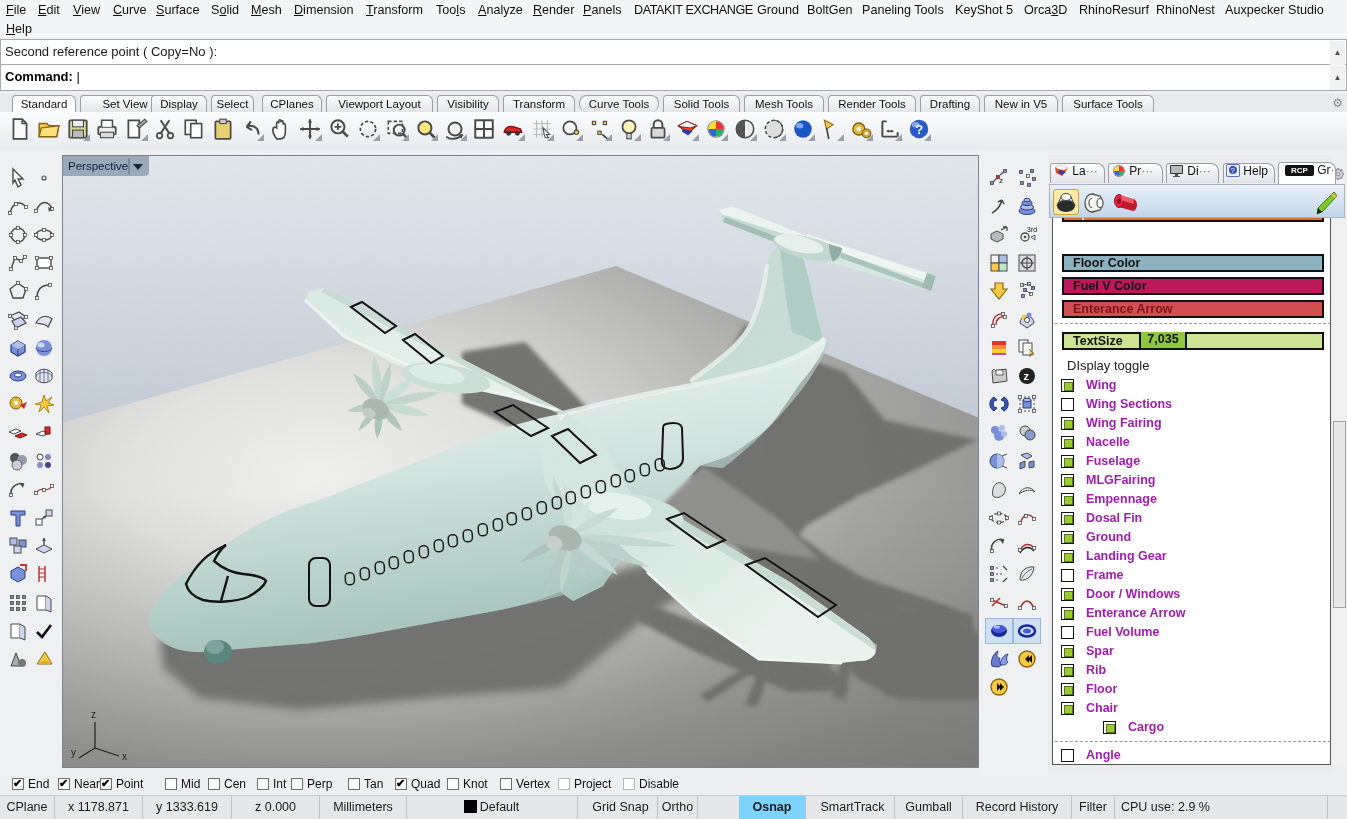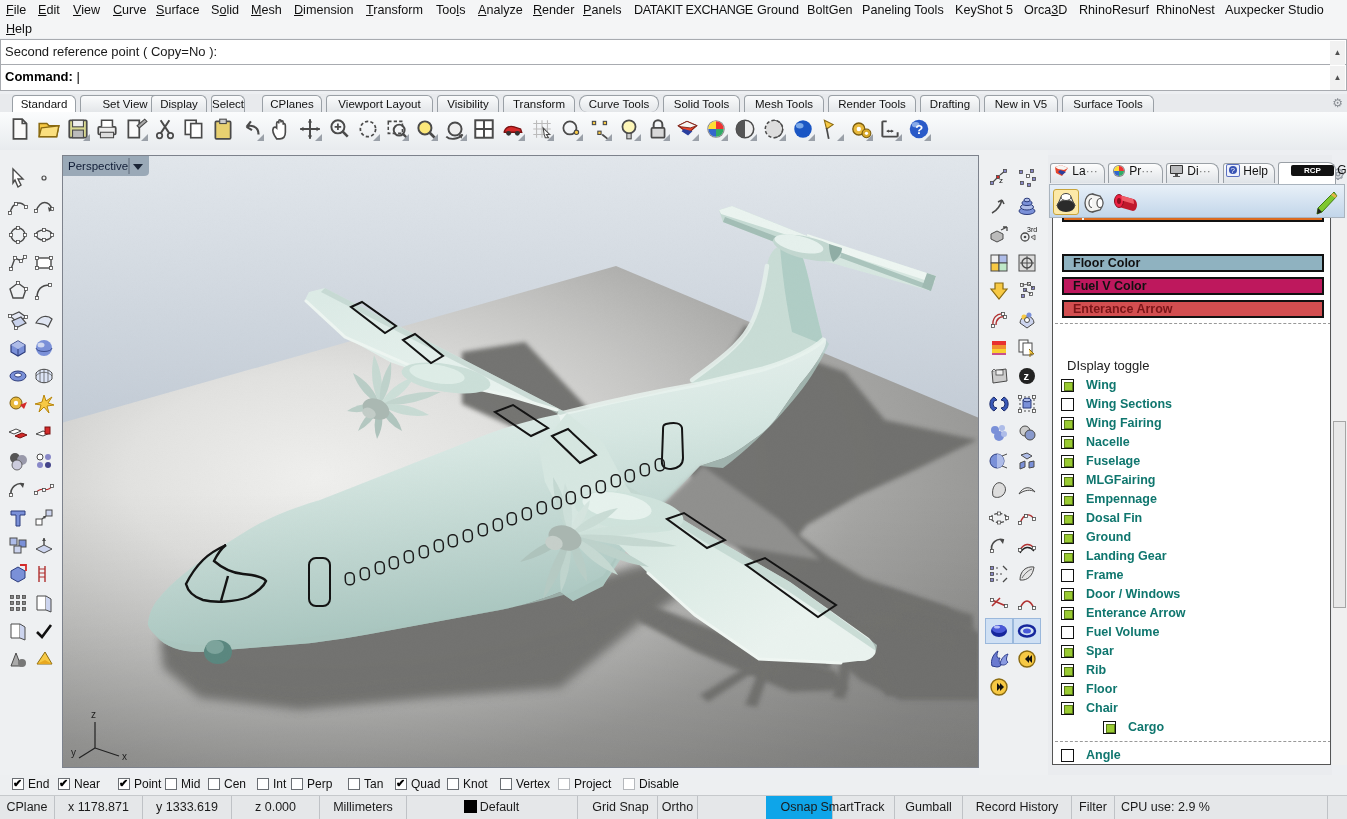--- a/index.html
+++ b/index.html
@@ -38,21 +38,21 @@
 #rpanel { left:1048px; top:155px; width:284px; height:625px; background:#eaecef; }
 
 
 
 #rpanel { font-family:"Liberation Sans", sans-serif; }
 .ptab { position:absolute; top:8px; height:20px; background:linear-gradient(#fdfdfd,#dfe3e7); border:1px solid #9aa0a6; border-bottom:none; border-radius:3px 8px 0 0; font-size:12px; color:#111; }
 .ptab.active { background:#fff; height:22px; top:7px; z-index:2; }
 .picons { position:absolute; left:1px; top:29px; width:296px; height:34px; background:linear-gradient(#e8f0f8,#c2d6ea); border:1px solid #aab4be; z-index:2; }
 .pcontent { position:absolute; left:4px; top:57px; width:279px; height:553px; background:#fff; border:1px solid #555; border-top:none; overflow:hidden; }
 .cbar { position:absolute; left:9px; width:262px; height:18px; border:2px solid #111; font-size:12.5px; font-weight:bold; line-height:14px; padding-left:9px; }
-.tgl { position:absolute; left:8px; font-size:12.5px; font-weight:bold; color:#0f766e; height:16px; line-height:15px; }
+.tgl { position:absolute; left:8px; font-size:12.5px; font-weight:bold; color:#a21caf; height:16px; line-height:15px; }
 .tgl .box { display:inline-block; width:13px; height:13px; border:1px solid #111; background:#fff; vertical-align:-3px; margin-right:12px; position:relative; }
 .tgl .box.g:before { content:""; position:absolute; left:2px; top:2px; width:7px; height:7px; background:#9acb32; border:1px solid #5a7a1a; }
 
 
 #rscroll { left:1332px; top:219px; width:15px; height:546px; background:#f0f0f0; }
 #rthumb { position:absolute; left:1px; top:202px; width:13px; height:187px; background:#e8e8e8; border:1px solid #a5a5a5; }
 
 
 #osnaprow { left:0; top:775px; width:1347px; height:20px; background:#edeff1; font-size:12px; color:#111; }
 .osn { position:absolute; top:3px; height:14px; line-height:13px; }
@@ -103,21 +103,21 @@
     <div class="sbarrows" style="top:1px;height:24px;">
         <div>▲</div>
         <div style="margin-top:8px;">▼</div>
       </div>
   </div>
 
   <div id="tabrow" class="abs">
     <div class="ttab active" style="left:12px;width:64px;">Standard</div>
     <div class="ttab" style="left:80px;width:90px;">Set View</div>
     <div class="ttab" style="left:151px;width:56px;">Display</div>
-    <div class="ttab" style="left:211px;width:34px;text-align:center;">Select</div>
+    <div class="ttab" style="left:211px;width:43px;text-align:center;">Select</div>
     <div class="ttab" style="left:262px;width:60px;">CPlanes</div>
     <div class="ttab" style="left:326px;width:107px;">Viewport Layout</div>
     <div class="ttab" style="left:437px;width:62px;">Visibility</div>
     <div class="ttab" style="left:503px;width:72px;">Transform</div>
     <div class="ttab" style="left:579px;width:80px;border-radius:8px;">Curve Tools</div>
     <div class="ttab" style="left:663px;width:77px;">Solid Tools</div>
     <div class="ttab" style="left:744px;width:80px;">Mesh Tools</div>
     <div class="ttab" style="left:828px;width:88px;">Render Tools</div>
     <div class="ttab" style="left:920px;width:60px;">Drafting</div>
     <div class="ttab" style="left:984px;width:74px;">New in V5</div>
@@ -970,21 +970,21 @@
           <rect x="2" y="2" width="11" height="7" fill="#b9babc"></rect>
           <rect x="6" y="10" width="3" height="2" fill="#555"></rect>
           <rect x="4" y="12" width="7" height="1" fill="#555"></rect>
         </svg> Di<span style="color:#777;">···</span></div>
     <div class="ptab" style="left:175px;width:52px;"><svg width="14" height="13" style="vertical-align:-2px;margin-left:2px;">
           <rect x="0" y="0" width="14" height="13" rx="2" fill="#5a6fc0"></rect>
           <rect x="1" y="1" width="12" height="11" rx="1" fill="#eef1fb"></rect>
           <circle cx="7" cy="6" r="4" fill="#3853b4"></circle>
           <text x="4.5" y="9" font-size="8" fill="#fff" font-family="Liberation Sans">?</text>
         </svg> Help</div>
-    <div class="ptab active" style="left:230px;width:58px;white-space:nowrap;"><span style="display:inline-block;background:#111;color:#fff;font-size:8px;font-weight:bold;border-radius:2px;padding:1px 13px;margin-left:12px;vertical-align:1px;">RCP</span> Gr<span style="color:#777;">···</span></div>
+    <div class="ptab active" style="left:230px;width:58px;white-space:nowrap;"><span style="display:inline-block;background:#111;color:#fff;font-size:8px;font-weight:bold;border-radius:2px;padding:1px 6px;margin-left:6px;vertical-align:1px;">RCP</span> Gr<span style="color:#777;">···</span></div>
     <div class="picons">
       <span style="position:absolute;left:3px;top:4px;width:26px;height:26px;background:#fce9a8;border:1px solid #c8a43c;border-radius:3px;"></span>
       <svg width="24" height="24" style="position:absolute;left:4px;top:5px;">
           <ellipse cx="12" cy="16" rx="9" ry="6" fill="#2b2b2b"></ellipse>
           <path d="M3,16 A9,6 0 0 1 21,16 L17,7 A6,4 0 0 0 7,7 Z" fill="#f2f2f0" stroke="#444" stroke-width="1"></path>
           <ellipse cx="12" cy="7" rx="5" ry="3.5" fill="#fff" stroke="#444"></ellipse>
         </svg>
       <svg width="26" height="24" style="position:absolute;left:33px;top:6px;">
           <ellipse cx="9" cy="12" rx="7" ry="9" fill="#f4f4f2" stroke="#555" stroke-width="1.3"></ellipse>
           <ellipse cx="9" cy="12" rx="3" ry="4.5" fill="#fff" stroke="#555" stroke-width="1.2"></ellipse>
@@ -1002,20 +1002,23 @@
           <path d="M4,18 L8,22 L3,24 Z" fill="#222"></path>
           <path d="M19,3 L23,6 L21,8 L17,5 Z" fill="#e8b24a"></path>
         </svg>
     </div>
     <div class="pcontent">
       <div class="cbar" style="top:-8px;background:#dd6b1f;color:#fff;">Spar color</div>
       <div class="cbar" style="top:42px;background:#8fb2c0;color:#111;">Floor Color</div>
       <div class="cbar" style="top:65px;background:#be185d;color:#111;">Fuel V Color</div>
       <div class="cbar" style="top:88px;background:#d24e50;color:#7b1518;">Enterance Arrow</div>
       <div style="position:absolute;left:2px;top:111px;width:276px;border-top:1px dashed #999;"></div>
+      <div class="cbar" style="top:120px;background:#cde592;color:#111;">TextSize
+        <span style="position:absolute;left:75px;top:-2px;width:48px;height:16px;background:#8fc83c;border-right:2px solid #111;border-left:2px solid #111;text-align:center;line-height:15px;">7,035</span>
+      </div>
       <div style="position:absolute;left:14px;top:146px;font-size:13px;color:#222;">DIsplay toggle</div>
       <div class="tgl" style="top:166px;"><span class="box g"></span>Wing</div>
       <div class="tgl" style="top:185px;"><span class="box"></span>Wing Sections</div>
       <div class="tgl" style="top:204px;"><span class="box g"></span>Wing Fairing</div>
       <div class="tgl" style="top:223px;"><span class="box g"></span>Nacelle</div>
       <div class="tgl" style="top:242px;"><span class="box g"></span>Fuselage</div>
       <div class="tgl" style="top:261px;"><span class="box g"></span>MLGFairing</div>
       <div class="tgl" style="top:280px;"><span class="box g"></span>Empennage</div>
       <div class="tgl" style="top:299px;"><span class="box g"></span>Dosal Fin</div>
       <div class="tgl" style="top:318px;"><span class="box g"></span>Ground</div>
@@ -1040,21 +1043,21 @@
       <g fill="none" stroke="#9aa0a8" stroke-width="1.6">
         <circle cx="8" cy="8" r="4.6"></circle>
         <circle cx="8" cy="8" r="1.8"></circle>
         <path d="M8,2 L8,4 M8,12 L8,14 M2,8 L4,8 M12,8 L14,8 M3.8,3.8 L5.2,5.2 M10.8,10.8 L12.2,12.2 M12.2,3.8 L10.8,5.2 M5.2,10.8 L3.8,12.2" stroke-width="2"></path>
       </g>
     </svg>
 
   <div id="osnaprow" class="abs">
     <span class="osn" style="left:12px;"><span class="cb on"></span>End</span>
     <span class="osn" style="left:58px;"><span class="cb on"></span>Near</span>
-    <span class="osn" style="left:118px;"><span class="cb on"></span>Point</span>
+    <span class="osn" style="left:100px;"><span class="cb on"></span>Point</span>
     <span class="osn" style="left:165px;"><span class="cb"></span>Mid</span>
     <span class="osn" style="left:208px;"><span class="cb"></span>Cen</span>
     <span class="osn" style="left:257px;"><span class="cb"></span>Int</span>
     <span class="osn" style="left:291px;"><span class="cb"></span>Perp</span>
     <span class="osn" style="left:348px;"><span class="cb"></span>Tan</span>
     <span class="osn" style="left:395px;"><span class="cb on"></span>Quad</span>
     <span class="osn" style="left:447px;"><span class="cb"></span>Knot</span>
     <span class="osn" style="left:500px;"><span class="cb"></span>Vertex</span>
     <span class="osn" style="left:558px;"><span class="cb dis"></span>Project</span>
     <span class="osn" style="left:623px;"><span class="cb dis"></span>Disable</span>
@@ -1062,20 +1065,20 @@
   <div id="statusbar" class="abs">
     <span class="sc" style="left:0;width:55px;">CPlane</span>
     <span class="sc" style="left:55px;width:88px;">x 1178.871</span>
     <span class="sc" style="left:143px;width:89px;">y 1333.619</span>
     <span class="sc" style="left:232px;width:88px;">z 0.000</span>
     <span class="sc" style="left:320px;width:87px;">Millimeters</span>
     <span class="sc" style="left:401px;width:177px;text-align:center;padding-left:5px;"><span style="display:inline-block;width:13px;height:13px;background:#000;vertical-align:-2px;margin-right:3px;"></span>Default</span>
     <span class="sc" style="left:584px;width:74px;">Grid Snap</span>
     <span class="sc" style="left:658px;width:40px;">Ortho</span>
     <span class="sc" style="left:698px;width:46px;font-weight:bold;background:#f0f2f4;margin-top:40px;">Planar</span>
-    <span class="sc" style="left:766px;width:67px;font-weight:normal;background:#0ea5e9;">Osnap</span>
+    <span class="sc" style="left:739px;width:67px;font-weight:bold;background:#7dd3fc;">Osnap</span>
     <span class="sc" style="left:811px;width:84px;">SmartTrack</span>
     <span class="sc" style="left:895px;width:68px;">Gumball</span>
     <span class="sc" style="left:963px;width:109px;">Record History</span>
     <span class="sc" style="left:1072px;width:43px;">Filter</span>
     <span class="sc" style="left:1115px;width:213px;text-align:left;padding-left:6px;">CPU use: 2.9 %</span>
   </div>
 </div>
 
 </body></html>

